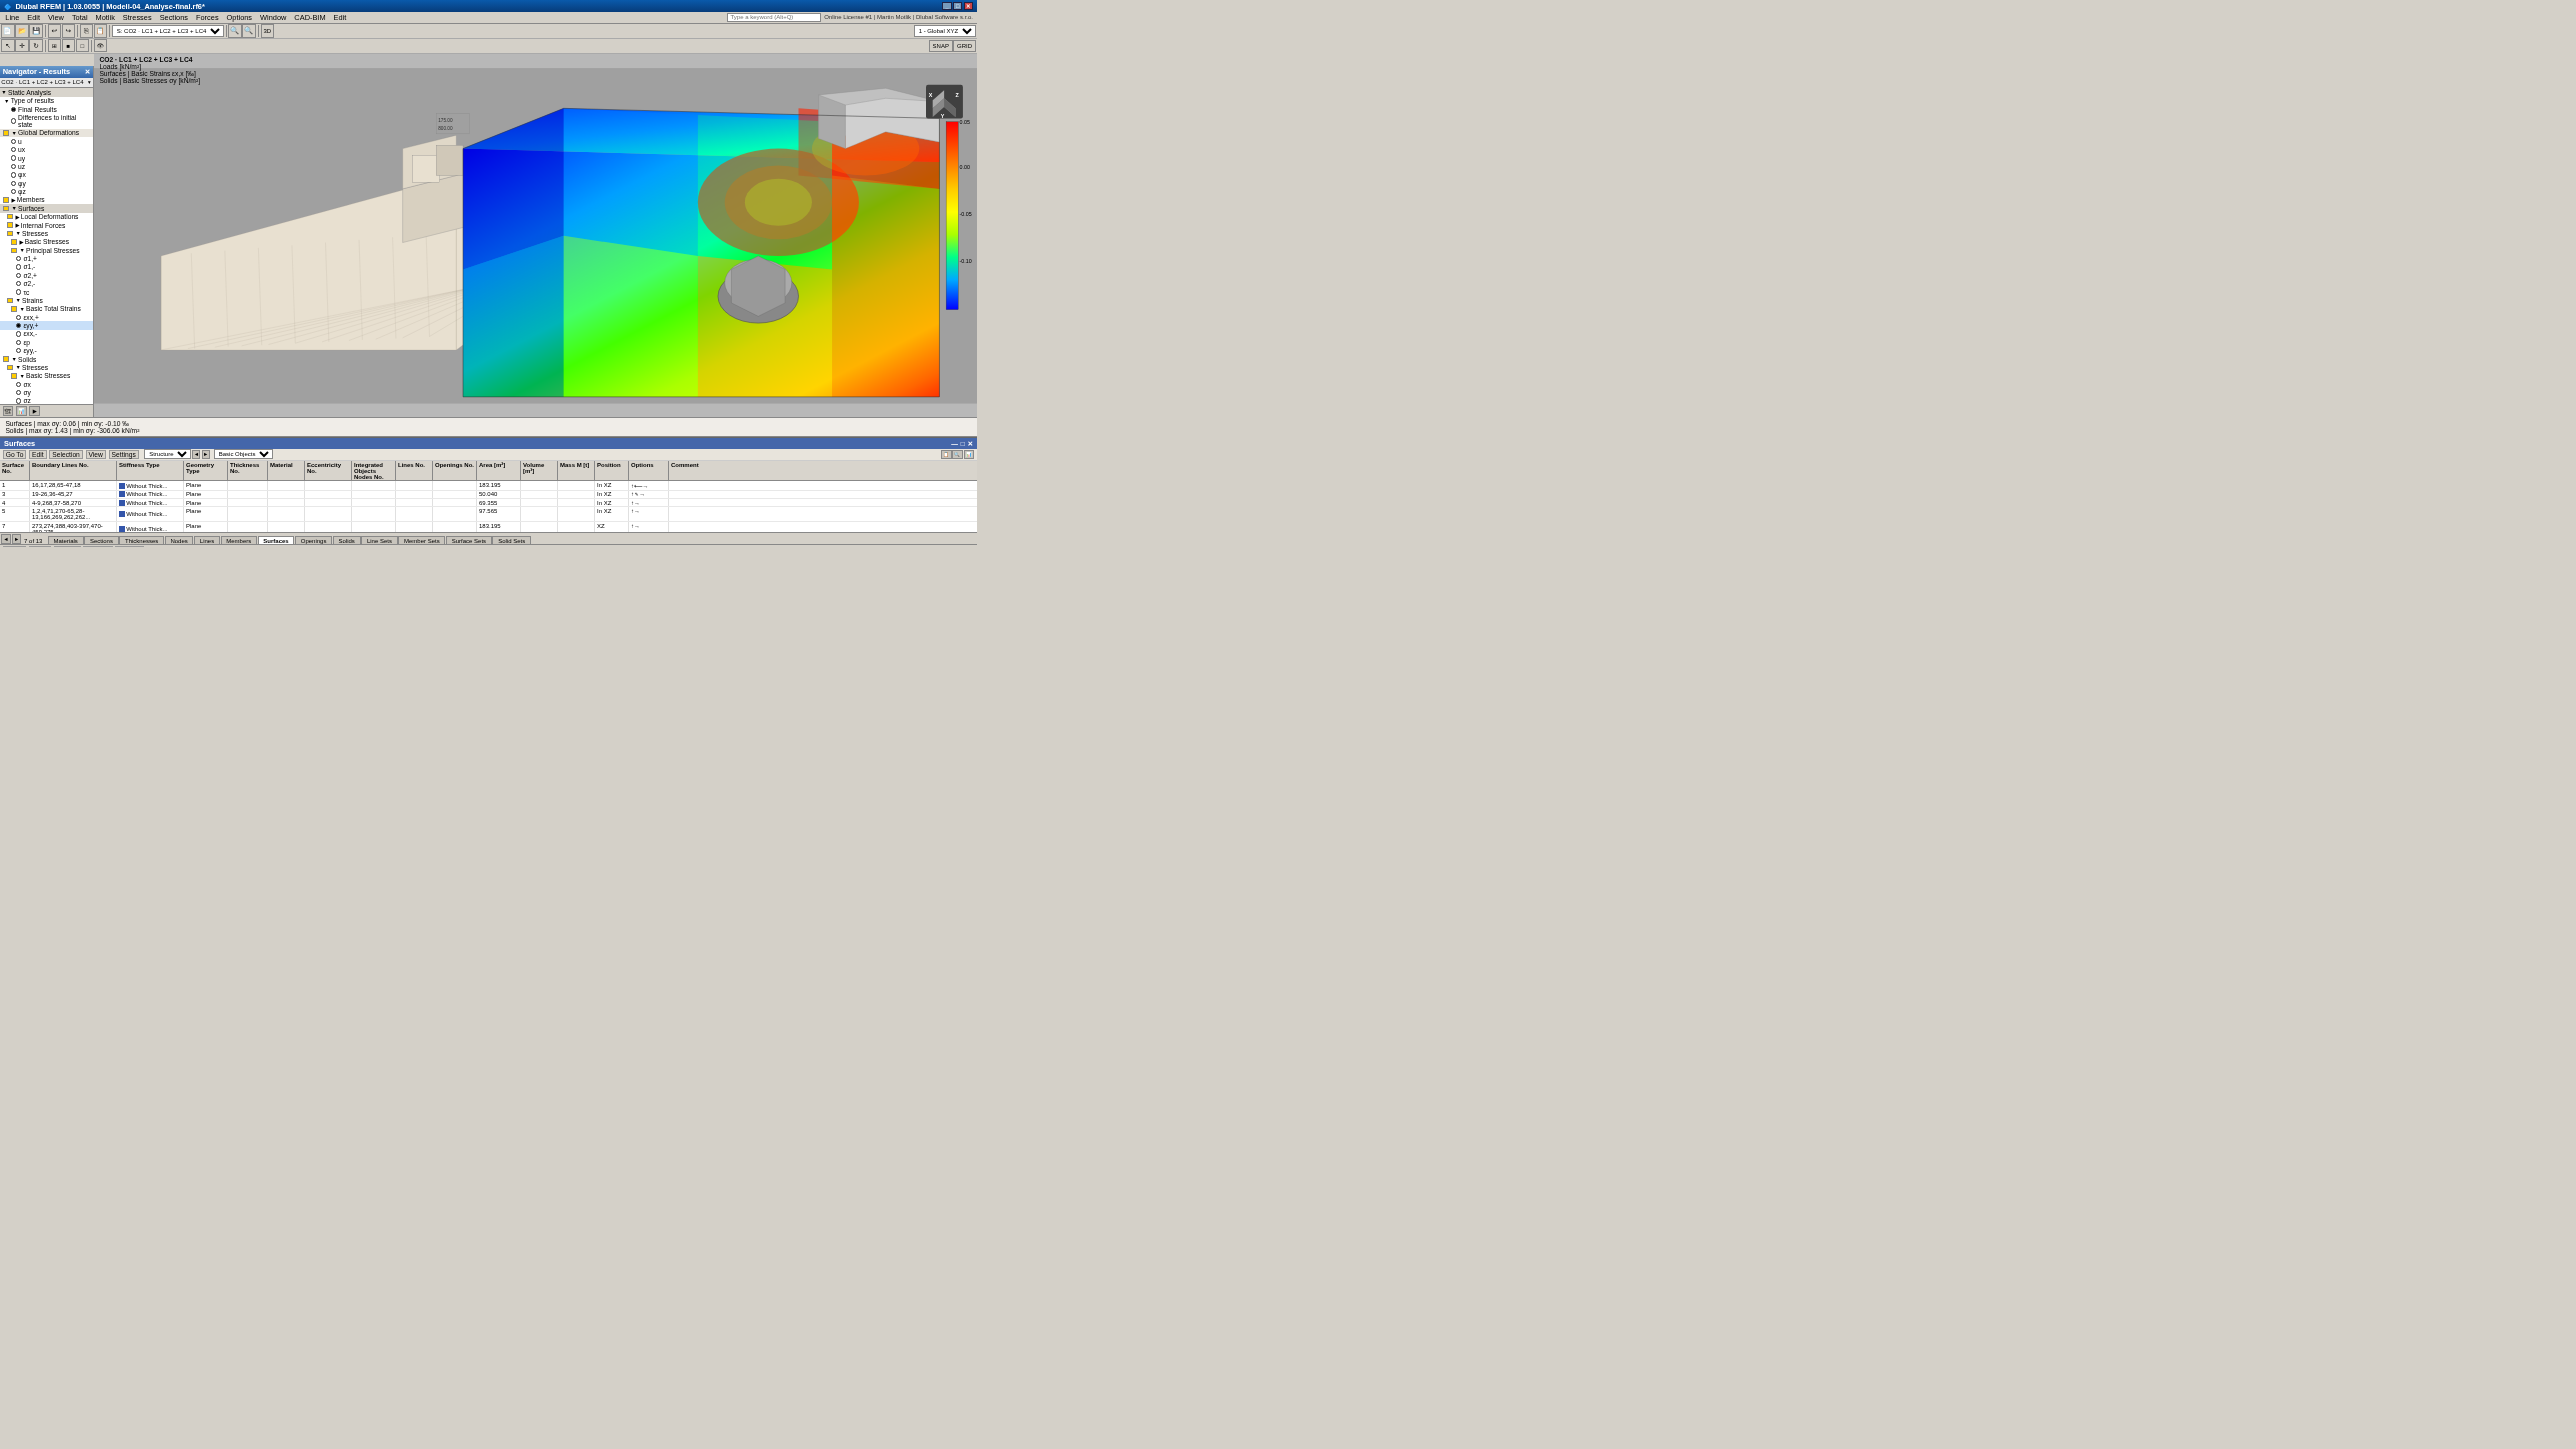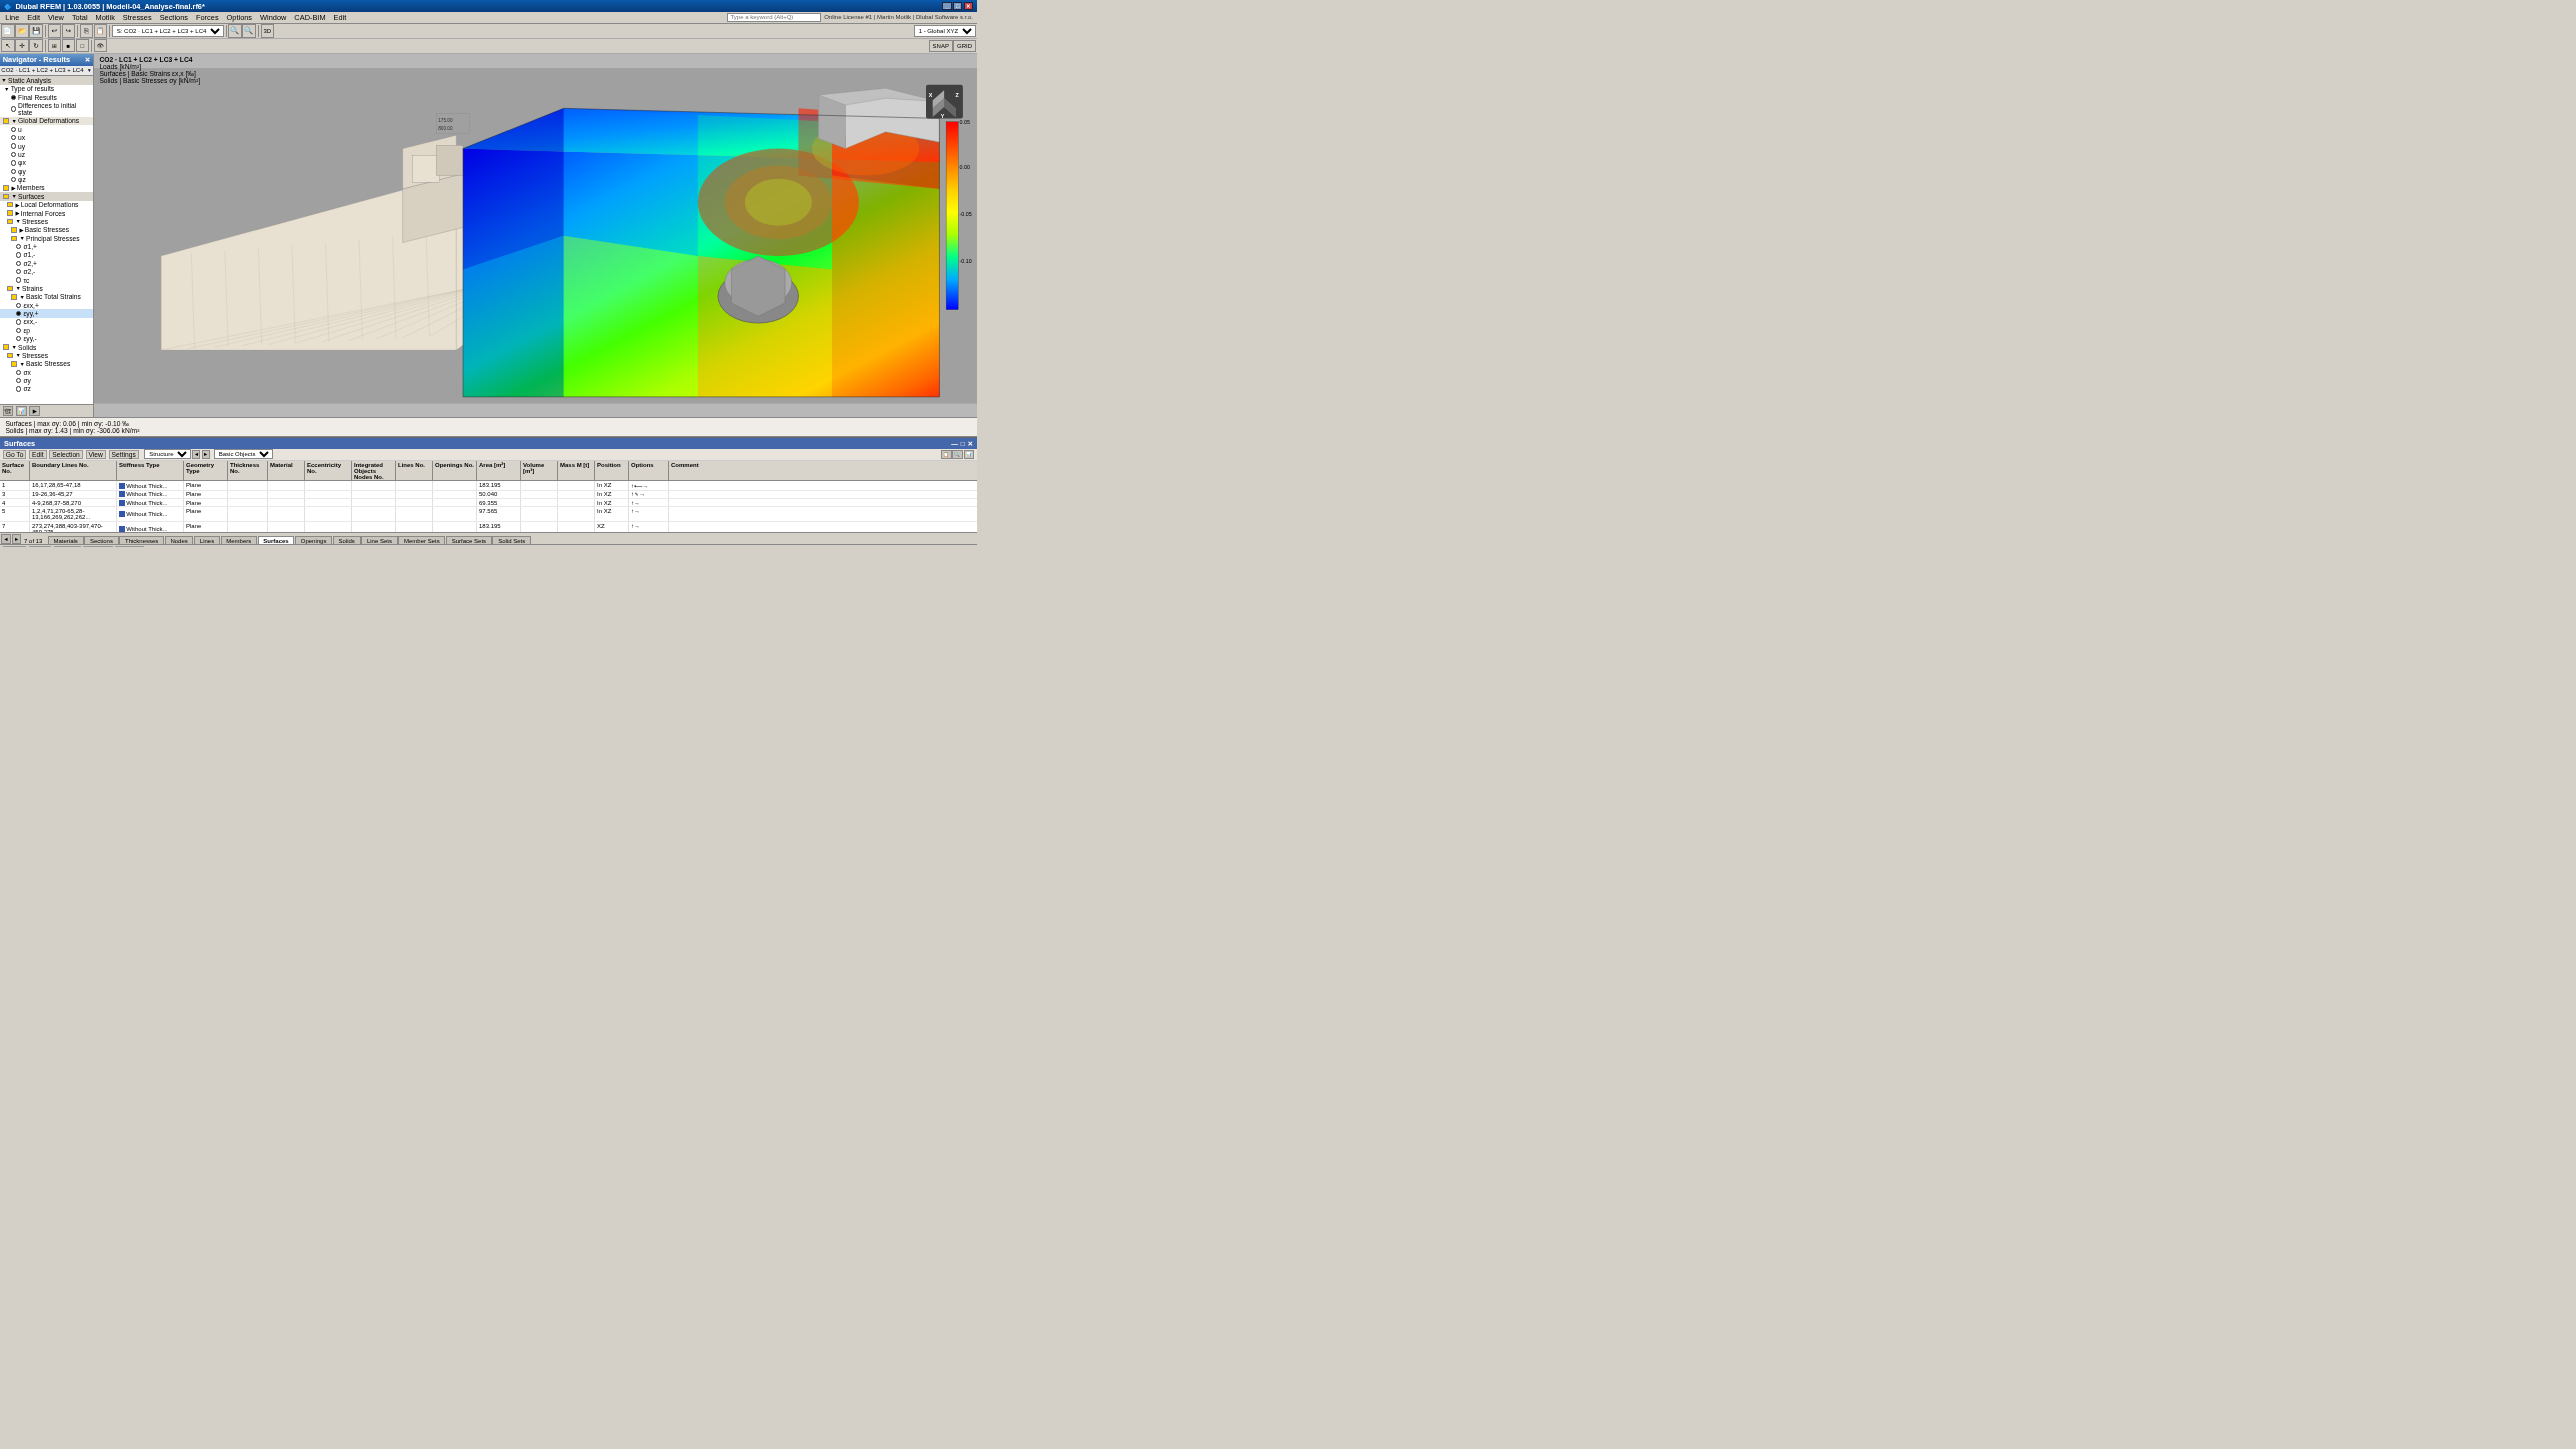--- a/index.html
+++ b/index.html
@@ -41,20 +41,21 @@
     }
 
     
     #navigator {
       width: 94px;
       background: #d4d0c8;
       border-right: 1.3px solid #888;
       display: flex;
       flex-direction: column;
       overflow: hidden;
+      margin-top: 12px;
     }
     .radio-dot {
       width: 5.4px;
       height: 5.4px;
       border-radius: 50%;
       border: 0.7px solid #555;
       margin-right: 2px;
       display: inline-flex;
       align-items: center;
       justify-content: center;

